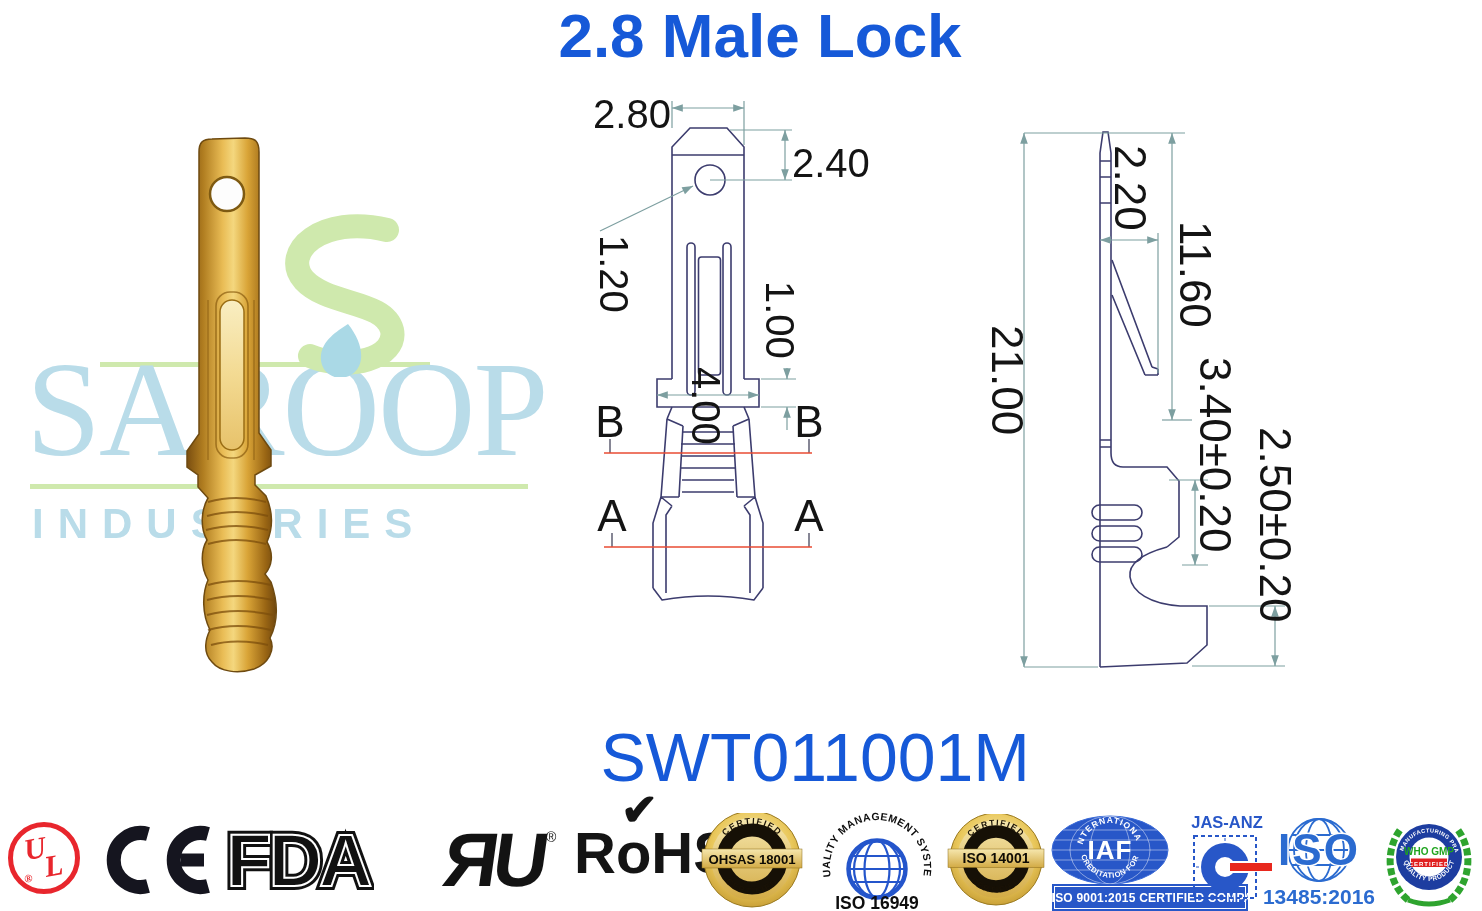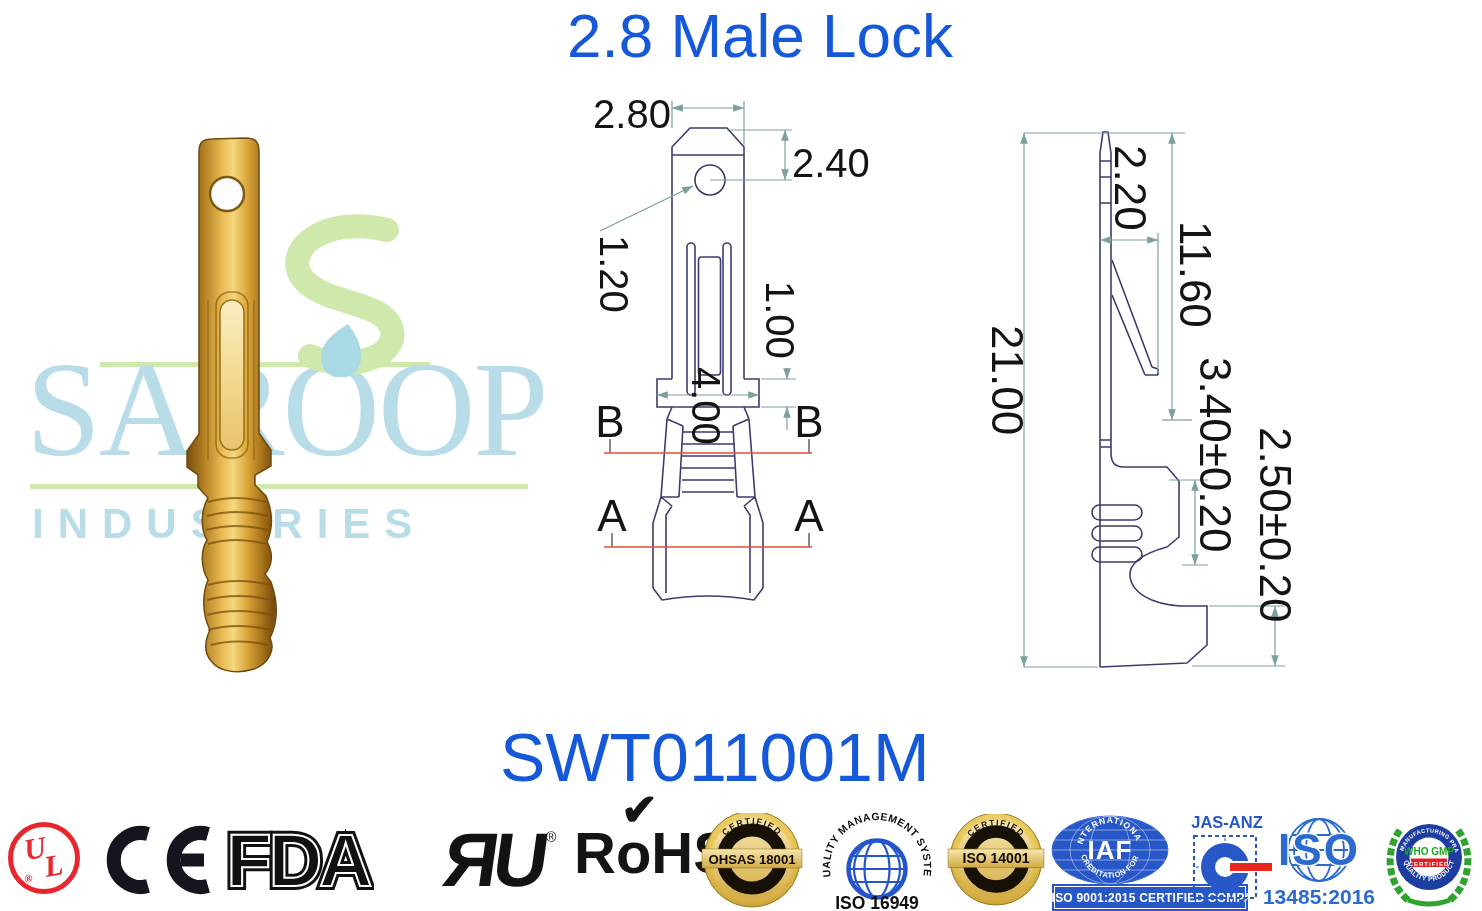--- a/index.html
+++ b/index.html
@@ -1,21 +1,21 @@
 <!DOCTYPE html>
 <html><head>
 <meta charset="utf-8">
 <style>
   html,body{margin:0;padding:0;background:#fff;}
   .page{position:relative;width:1482px;height:911px;background:#fff;overflow:hidden;
         font-family:"Liberation Sans",sans-serif;}
   .abs{position:absolute;}
   .title{left:500px;top:0px;width:520px;text-align:center;font-size:62px;color:#1659d8;
-         font-weight:400;letter-spacing:0px;}
-  .partnum{left:500px;top:718px;width:530px;text-align:left;font-size:68px;color:#1659d8;
+         font-weight:700;letter-spacing:0px;}
+  .partnum{left:500px;top:718px;width:530px;text-align:right;font-size:68px;color:#1659d8;
          font-weight:400;}
   
   .wm-line{background:#cfe9ad;height:5px;}
   .wm-name{left:26px;top:342px;font-family:"Liberation Serif",serif;font-size:135px;
            color:#b9dce9;letter-spacing:-2px;line-height:1;}
   .wm-sub{left:32px;top:500px;font-size:42px;font-weight:700;color:#b9dce9;letter-spacing:14px;}
   
   .dt{fill:#141414;font-family:"Liberation Sans",sans-serif;font-size:40px;}
   .dts{fill:#141414;font-family:"Liberation Sans",sans-serif;font-size:44px;}
   .sl{fill:#141414;font-family:"Liberation Sans",sans-serif;font-size:44px;}

